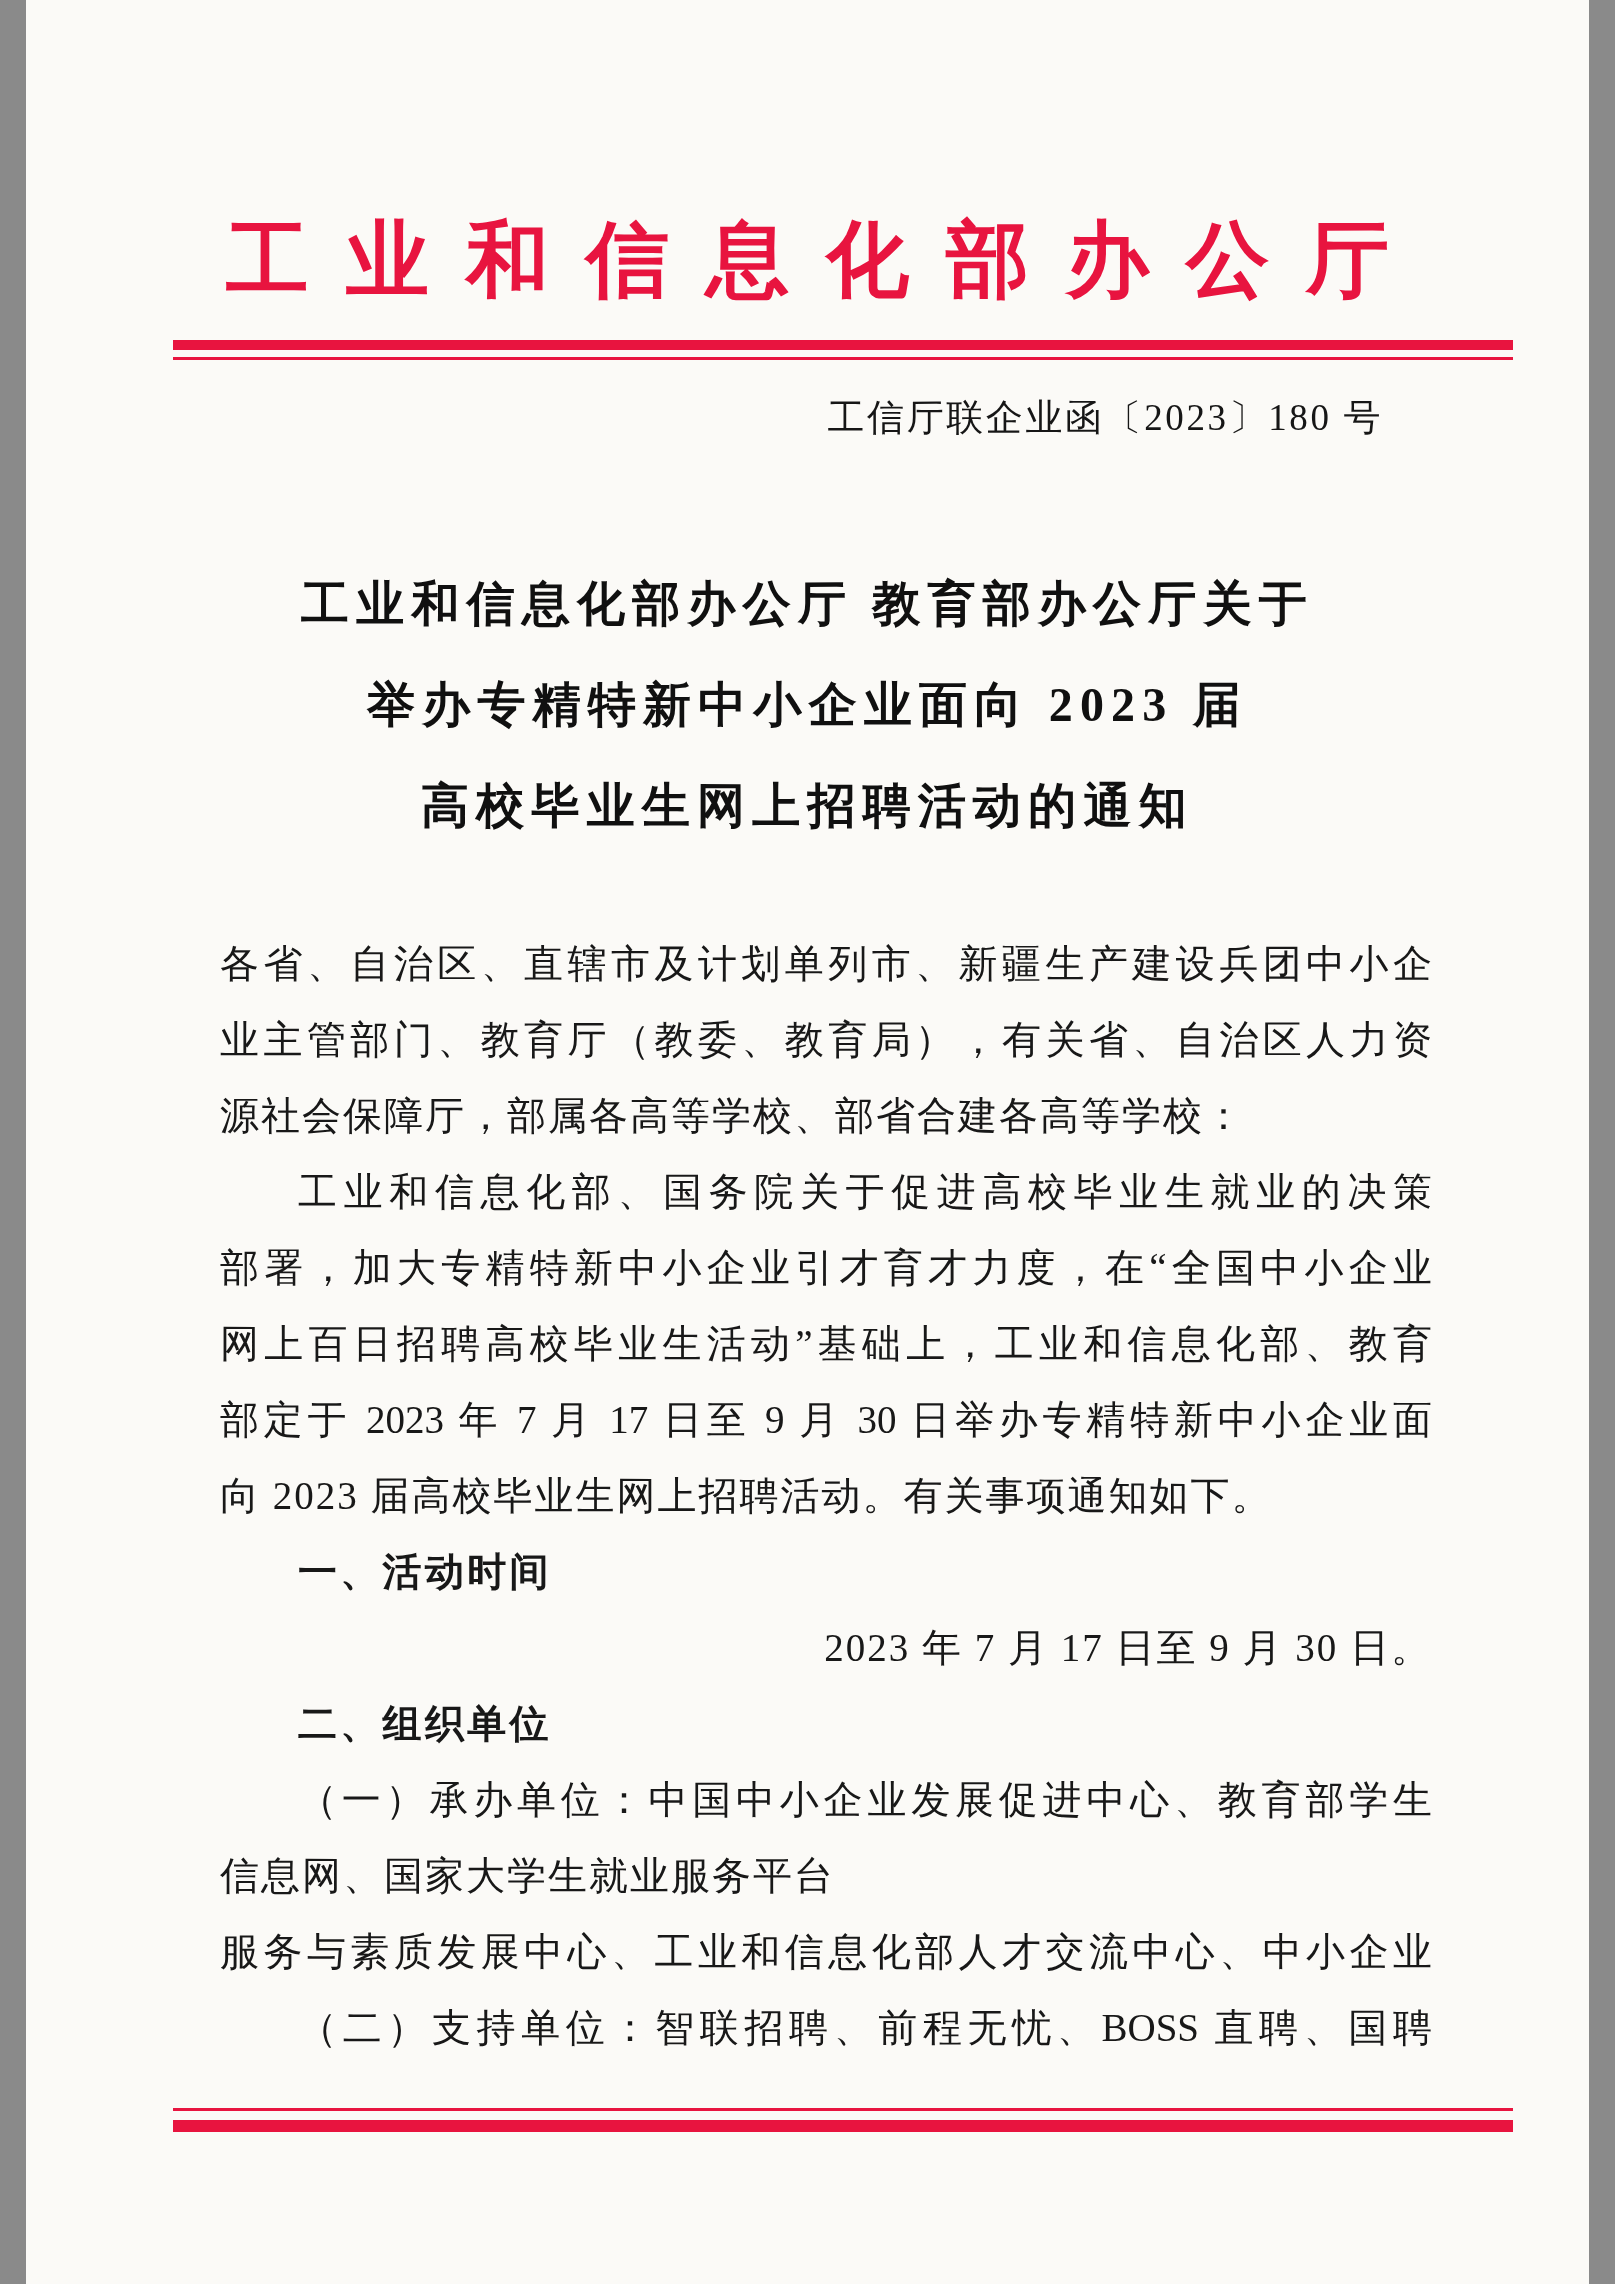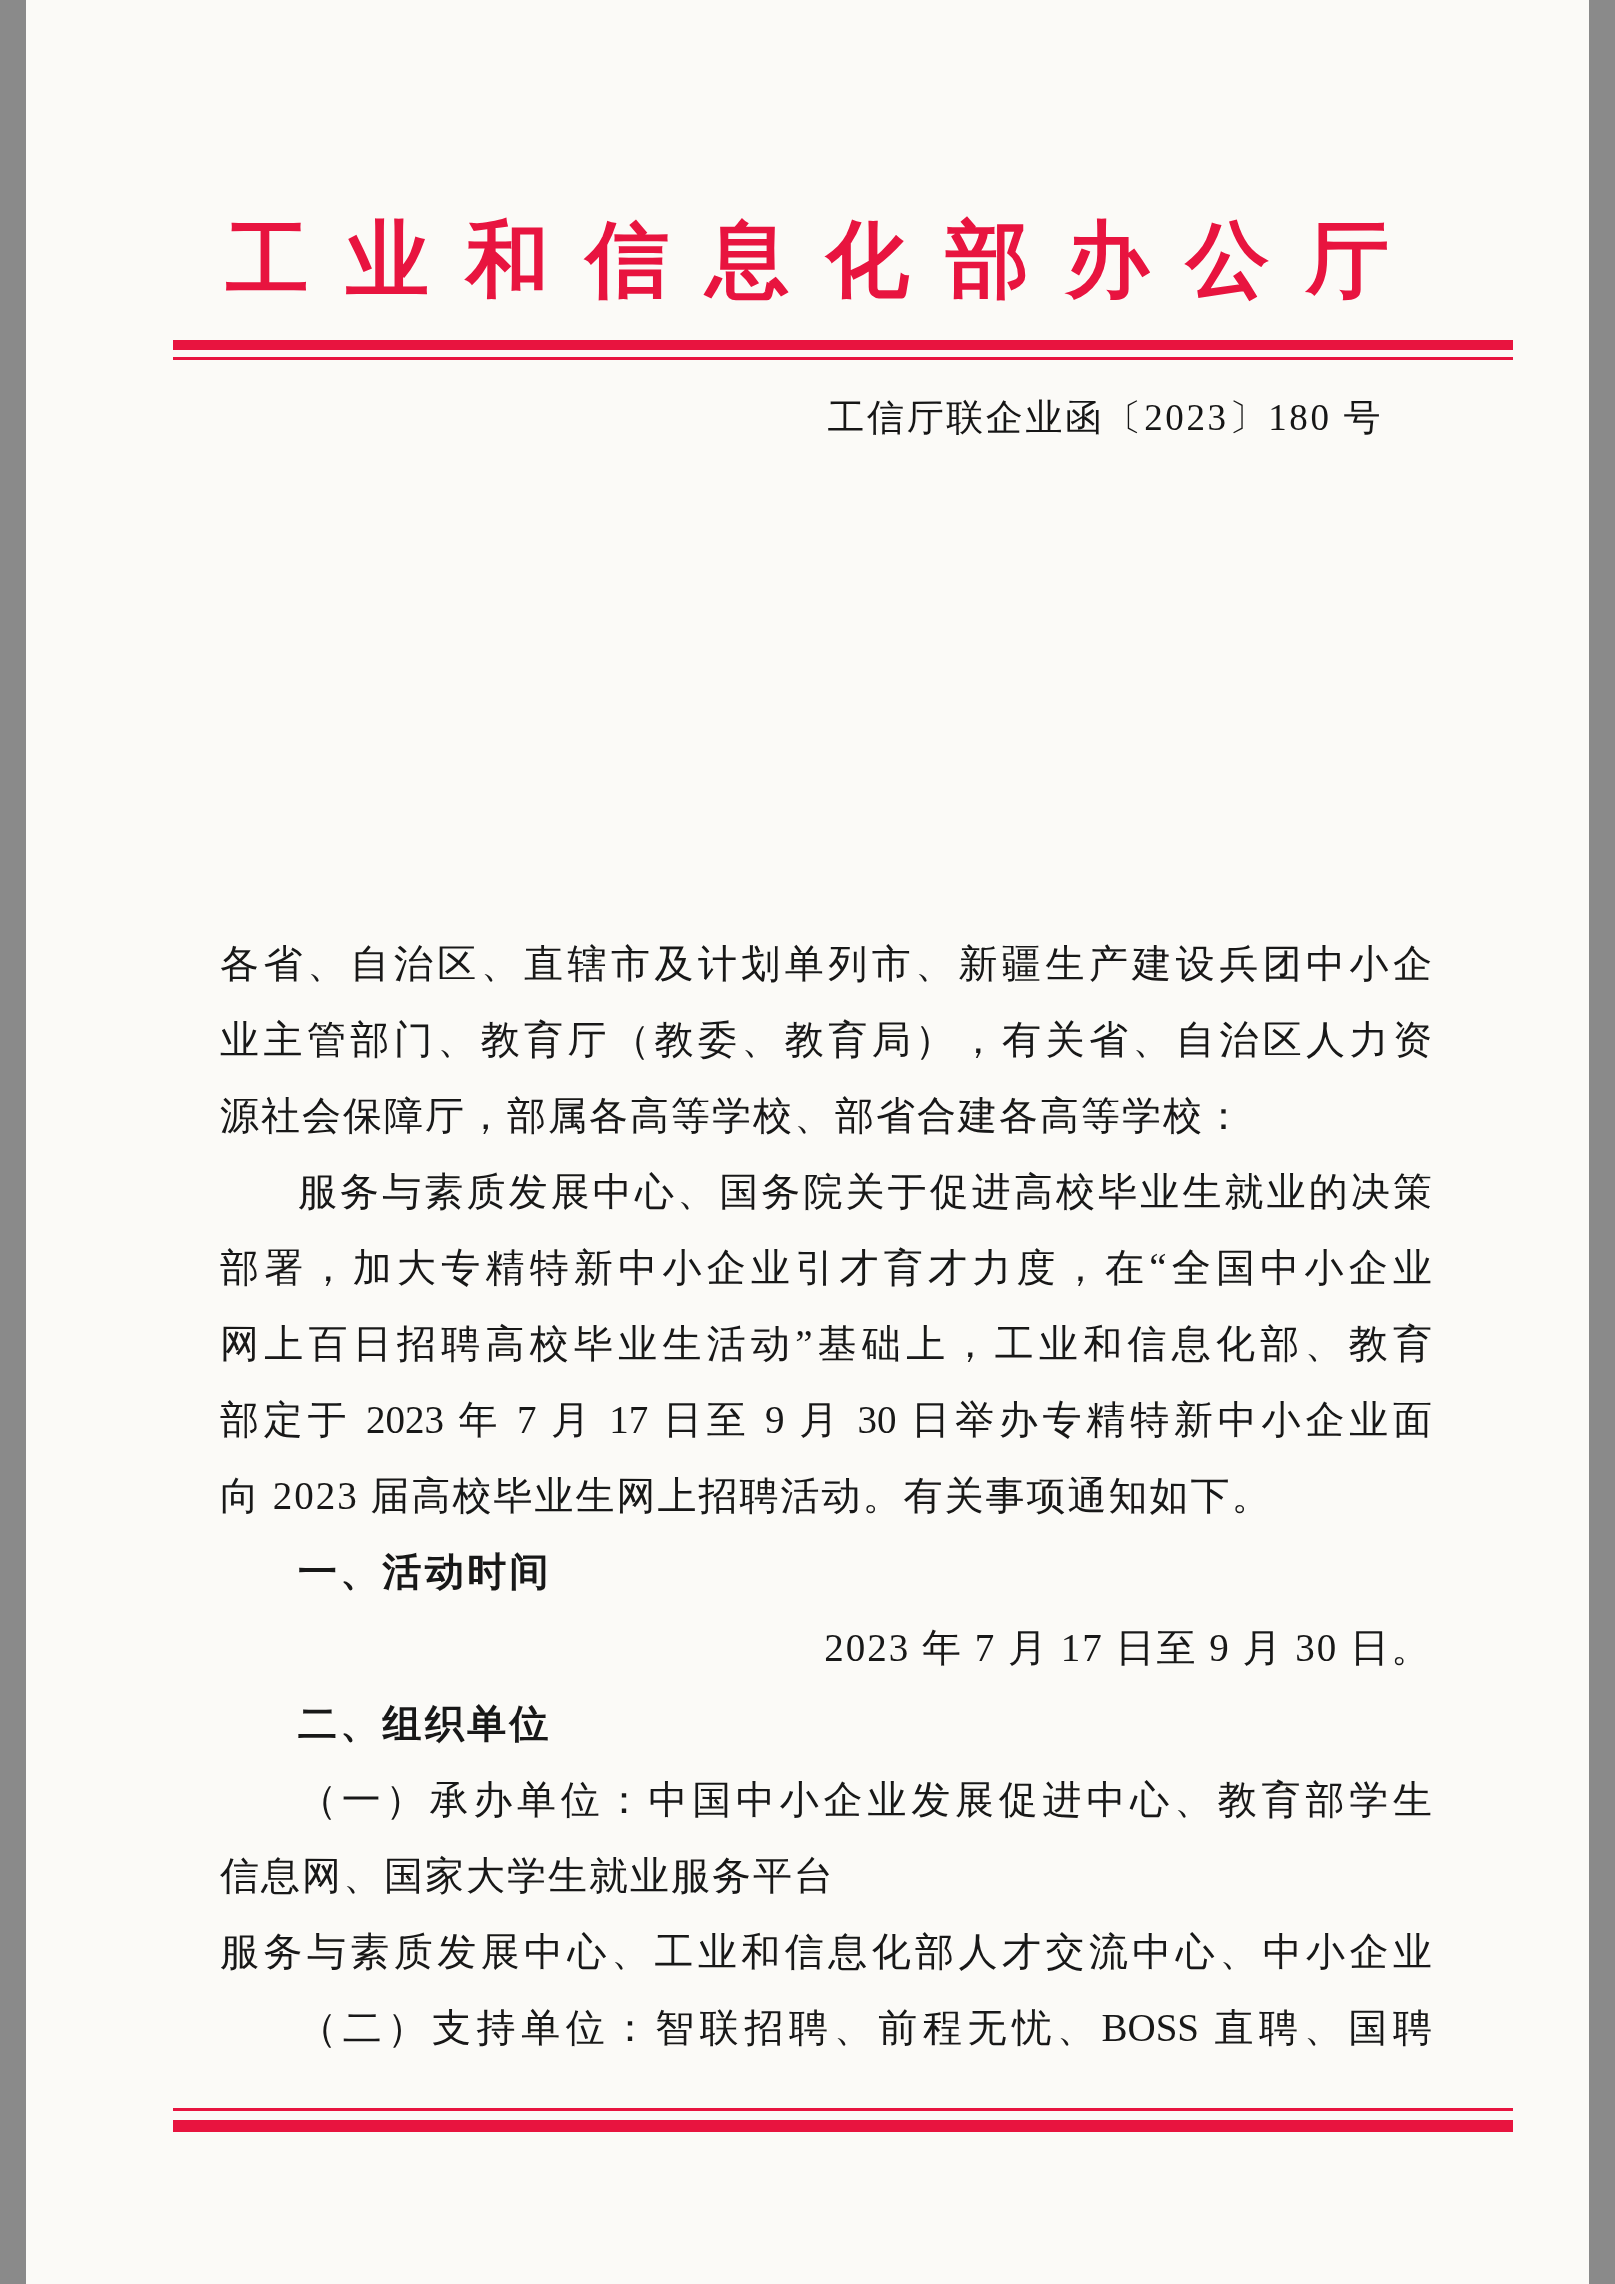--- a/index.html
+++ b/index.html
@@ -106,26 +106,31 @@
 
 <div class="page">
 
   <div class="agency-title">工业和信息化部办公厅</div>
 
   <div class="rule rule-thick-top"></div>
   <div class="rule rule-thin-top"></div>
 
   <div class="doc-number">工信厅联企业函〔2023〕180 号</div>
 
+  <div class="doc-title">
+    <div class="doc-title-line">工业和信息化部办公厅 教育部办公厅关于</div>
+    <div class="doc-title-line">举办专精特新中小企业面向 2023 届</div>
+    <div class="doc-title-line">高校毕业生网上招聘活动的通知</div>
+  </div>
 
   <div class="body-text">
       <div class="bline fill">各省、自治区、直辖市及计划单列市、新疆生产建设兵团中小企</div>
       <div class="bline fill">业主管部门、教育厅（教委、教育局），有关省、自治区人力资</div>
       <div class="bline normal">源社会保障厅，部属各高等学校、部省合建各高等学校：</div>
-      <div class="bline indent-fill">服务与素质发展中心、国务院关于促进高校毕业生就业的决策</div>
+      <div class="bline indent-fill">工业和信息化部、国务院关于促进高校毕业生就业的决策</div>
       <div class="bline fill">部署，加大专精特新中小企业引才育才力度，在“全国中小企业</div>
       <div class="bline fill">网上百日招聘高校毕业生活动”基础上，工业和信息化部、教育</div>
       <div class="bline fill">部定于 2023 年 7 月 17 日至 9 月 30 日举办专精特新中小企业面</div>
       <div class="bline normal">向 2023 届高校毕业生网上招聘活动。有关事项通知如下。</div>
       <div class="bline heading">一、活动时间</div>
       <div class="bline indent">2023 年 7 月 17 日至 9 月 30 日。</div>
       <div class="bline heading">二、组织单位</div>
       <div class="bline indent-fill">（一）承办单位：中国中小企业发展促进中心、教育部学生</div>
       <div class="bline normal">信息网、国家大学生就业服务平台</div>
       <div class="bline fill">服务与素质发展中心、工业和信息化部人才交流中心、中小企业</div>

